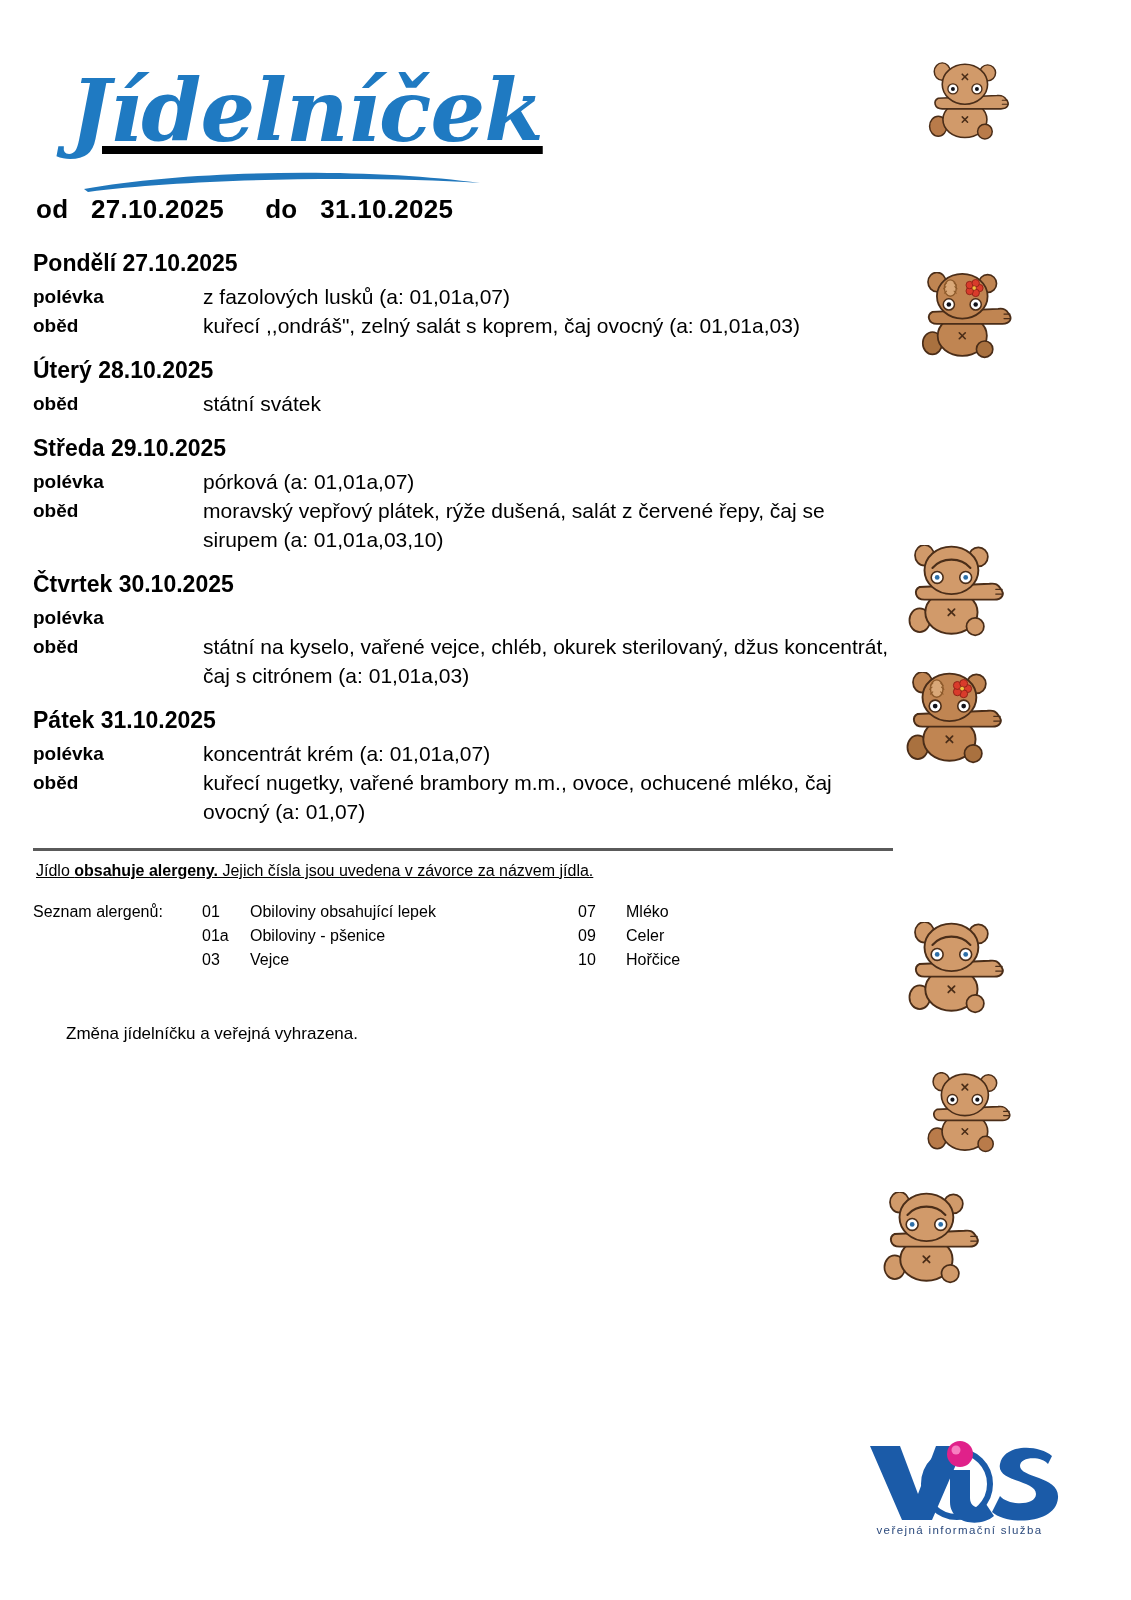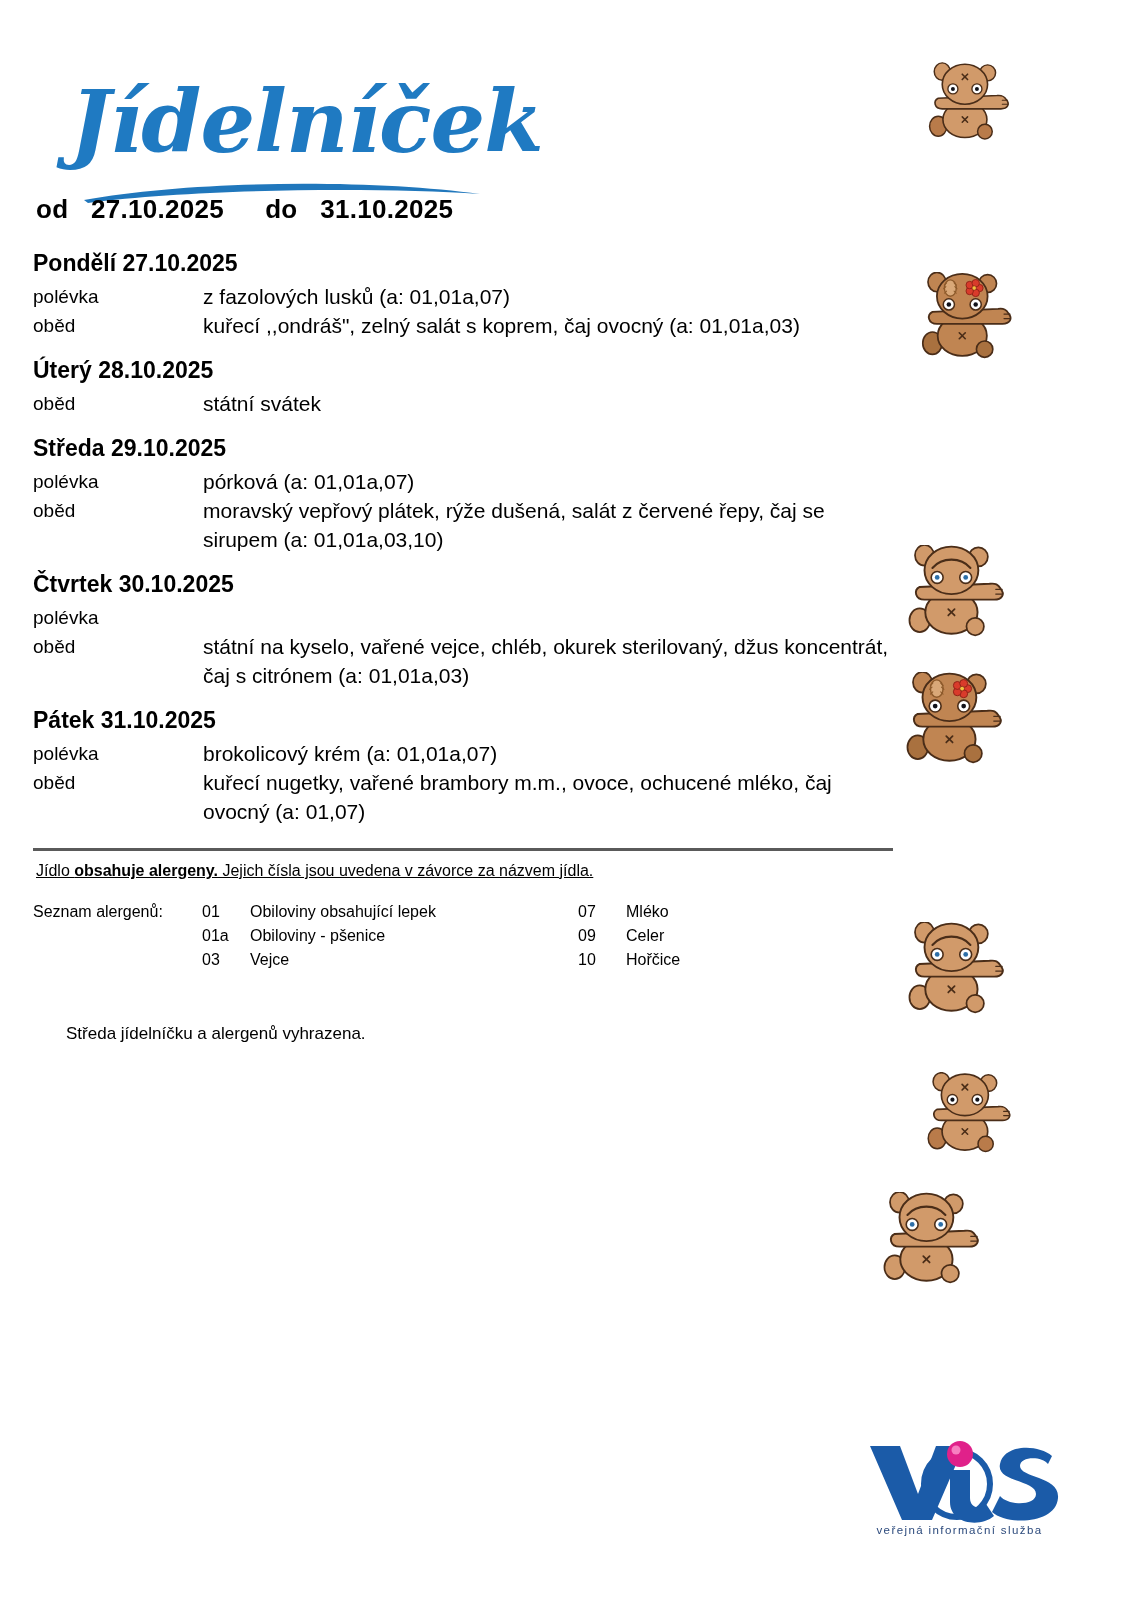--- a/index.html
+++ b/index.html
@@ -20,23 +20,24 @@
   #header {
     position: absolute;
     left: 0;
     top: 0;
     width: 1131px;
     height: 240px;
   }
   #title-logo {
     position: absolute;
     left: 70px;
-    top: 70px;
+    top: 59px;
     width: 420px;
     height: 130px;
+    text-decoration: underline;
   }
   #title-word {
     font-family: "DejaVu Serif", serif;
     font-style: italic;
     font-weight: 700;
     font-size: 86px;
     line-height: 104px;
     color: #1f7ac2;
     letter-spacing: -1px;
     white-space: nowrap;
@@ -76,21 +77,21 @@
   }
   .meal-row {
     display: flex;
     align-items: flex-start;
     padding-left: 33px;
     line-height: 29px;
   }
   .meal-label {
     flex: 0 0 170px;
     font-size: 19px;
-    font-weight: 400;
+    font-weight: 700;
     white-space: nowrap;
   }
   .meal-text {
     flex: 1 1 auto;
     font-size: 21px;
     padding-right: 110px;
     max-width: 810px;
   }
   .day-gap { height: 13px; }
 
@@ -239,21 +240,21 @@
       <div class="meal-label">oběd</div>
       <div class="meal-text">státní na kyselo, vařené vejce, chléb, okurek sterilovaný, džus koncentrát, čaj s citrónem  (a: 01,01a,03)</div>
     </div>
   </div>
   <div class="day-gap"></div>
 
   <div class="day-block">
     <div class="day-heading">Pátek 31.10.2025</div>
     <div class="meal-row">
       <div class="meal-label">polévka</div>
-      <div class="meal-text">brokolicový krém  (a: 01,01a,07)</div>
+      <div class="meal-text">koncentrát krém  (a: 01,01a,07)</div>
     </div>
     <div class="meal-row">
       <div class="meal-label">oběd</div>
       <div class="meal-text">kuřecí nugetky, vařené brambory m.m., ovoce, ochucené mléko, čaj ovocný  (a: 01,07)</div>
     </div>
   </div>
 
 </div>
 
 <div id="allergens">
@@ -290,21 +291,21 @@
       <div class="allergen-item">
         <span class="allergen-code">09</span>
         <span class="allergen-name">Celer</span>
       </div>
       <div class="allergen-item">
         <span class="allergen-code">10</span>
         <span class="allergen-name">Hořčice</span>
       </div>
     </div>
 
-    <div id="allergen-footer">Středa jídelníčku a alergenů vyhrazena.</div>
+    <div id="allergen-footer">Změna jídelníčku a veřejná vyhrazena.</div>
   </div>
 
 </div>
 
 <svg width="0" height="0" style="position:absolute" aria-hidden="true">
   <defs>
 
     <g id="bear-shape">
 
       <ellipse cx="96" cy="118" rx="15" ry="13" fill="#b97b4a" stroke="#4a2d18" stroke-width="2.2"></ellipse>

